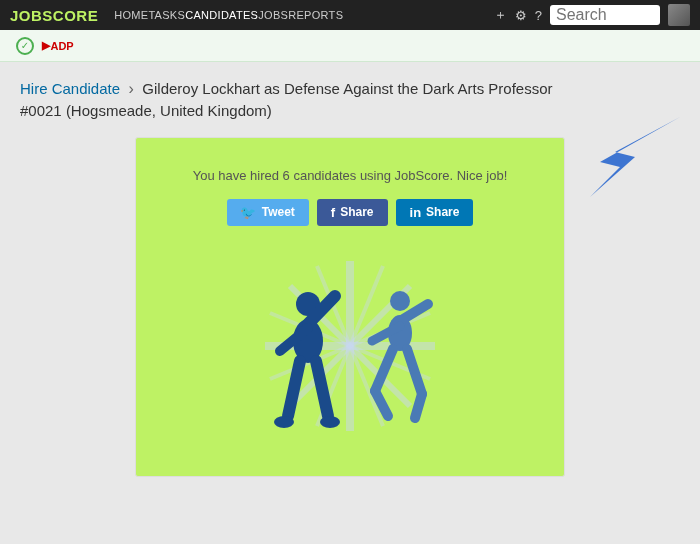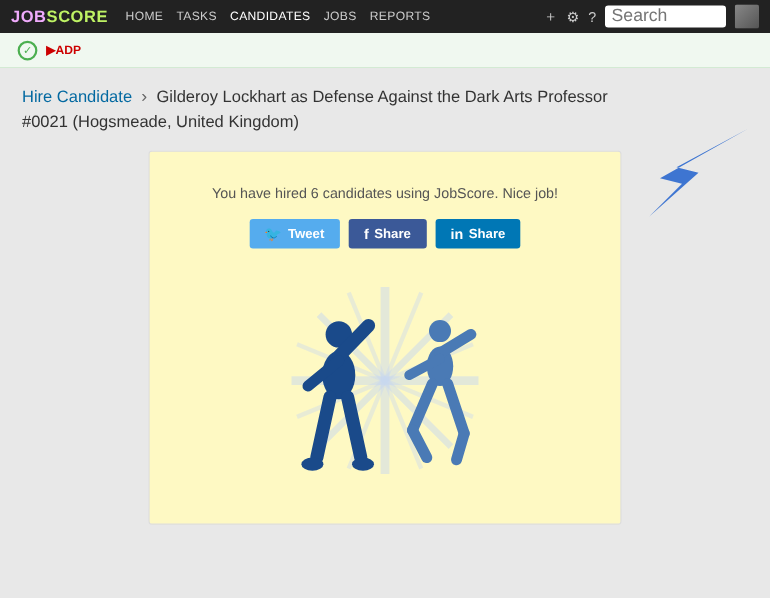--- a/index.html
+++ b/index.html
@@ -14,25 +14,24 @@
       padding: 0 10px;
       gap: 16px;
     }
     .logo {
       display: flex;
       align-items: center;
       font-weight: bold;
       font-size: 15px;
       letter-spacing: 0.5px;
     }
-    .logo-job { color: #f0abfc; }
+    .logo-job { color: #bef264; }
     .logo-score { color: #bef264; }
     .nav-links {
       display: flex;
-      gap: 12px;
       align-items: flex-start;
     }
     .nav-link {
       color: #ccc;
       font-size: 11px;
       text-decoration: none;
       cursor: pointer;
       letter-spacing: 0.3px;
     }
     .nav-link.active { color: #fff; }
@@ -139,21 +138,21 @@
     .arrow-container {
       position: absolute;
       top: 55px;
       right: 20px;
       width: 120px;
       height: 80px;
     }
 
     
     .main-card {
-      background: #fef9c3;
+      background: #bef264;
       border: 1px solid #ddd;
       border-radius: 3px;
       max-width: 430px;
       margin: 0 auto;
       padding: 30px 40px;
       text-align: center;
     }
     .hired-count {
       font-size: 13px;
       color: #555;

